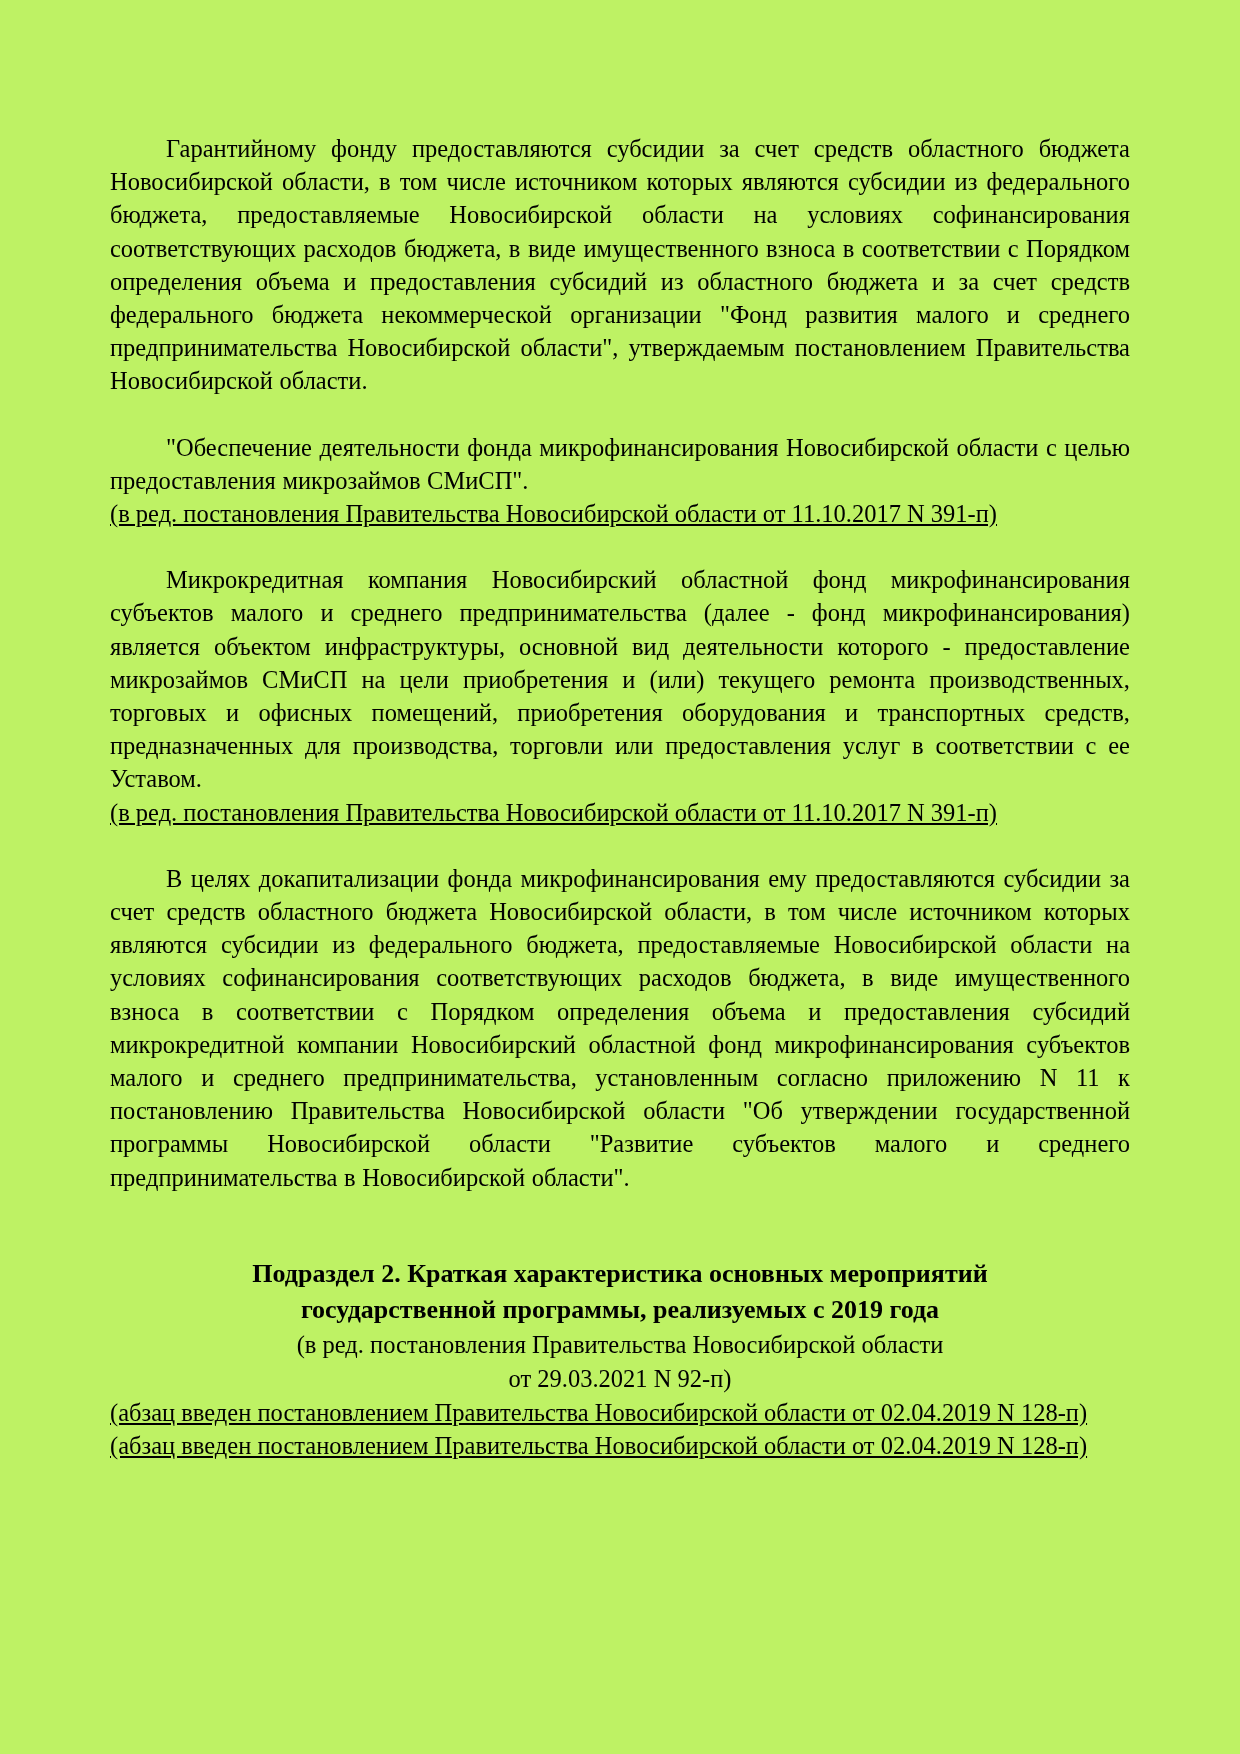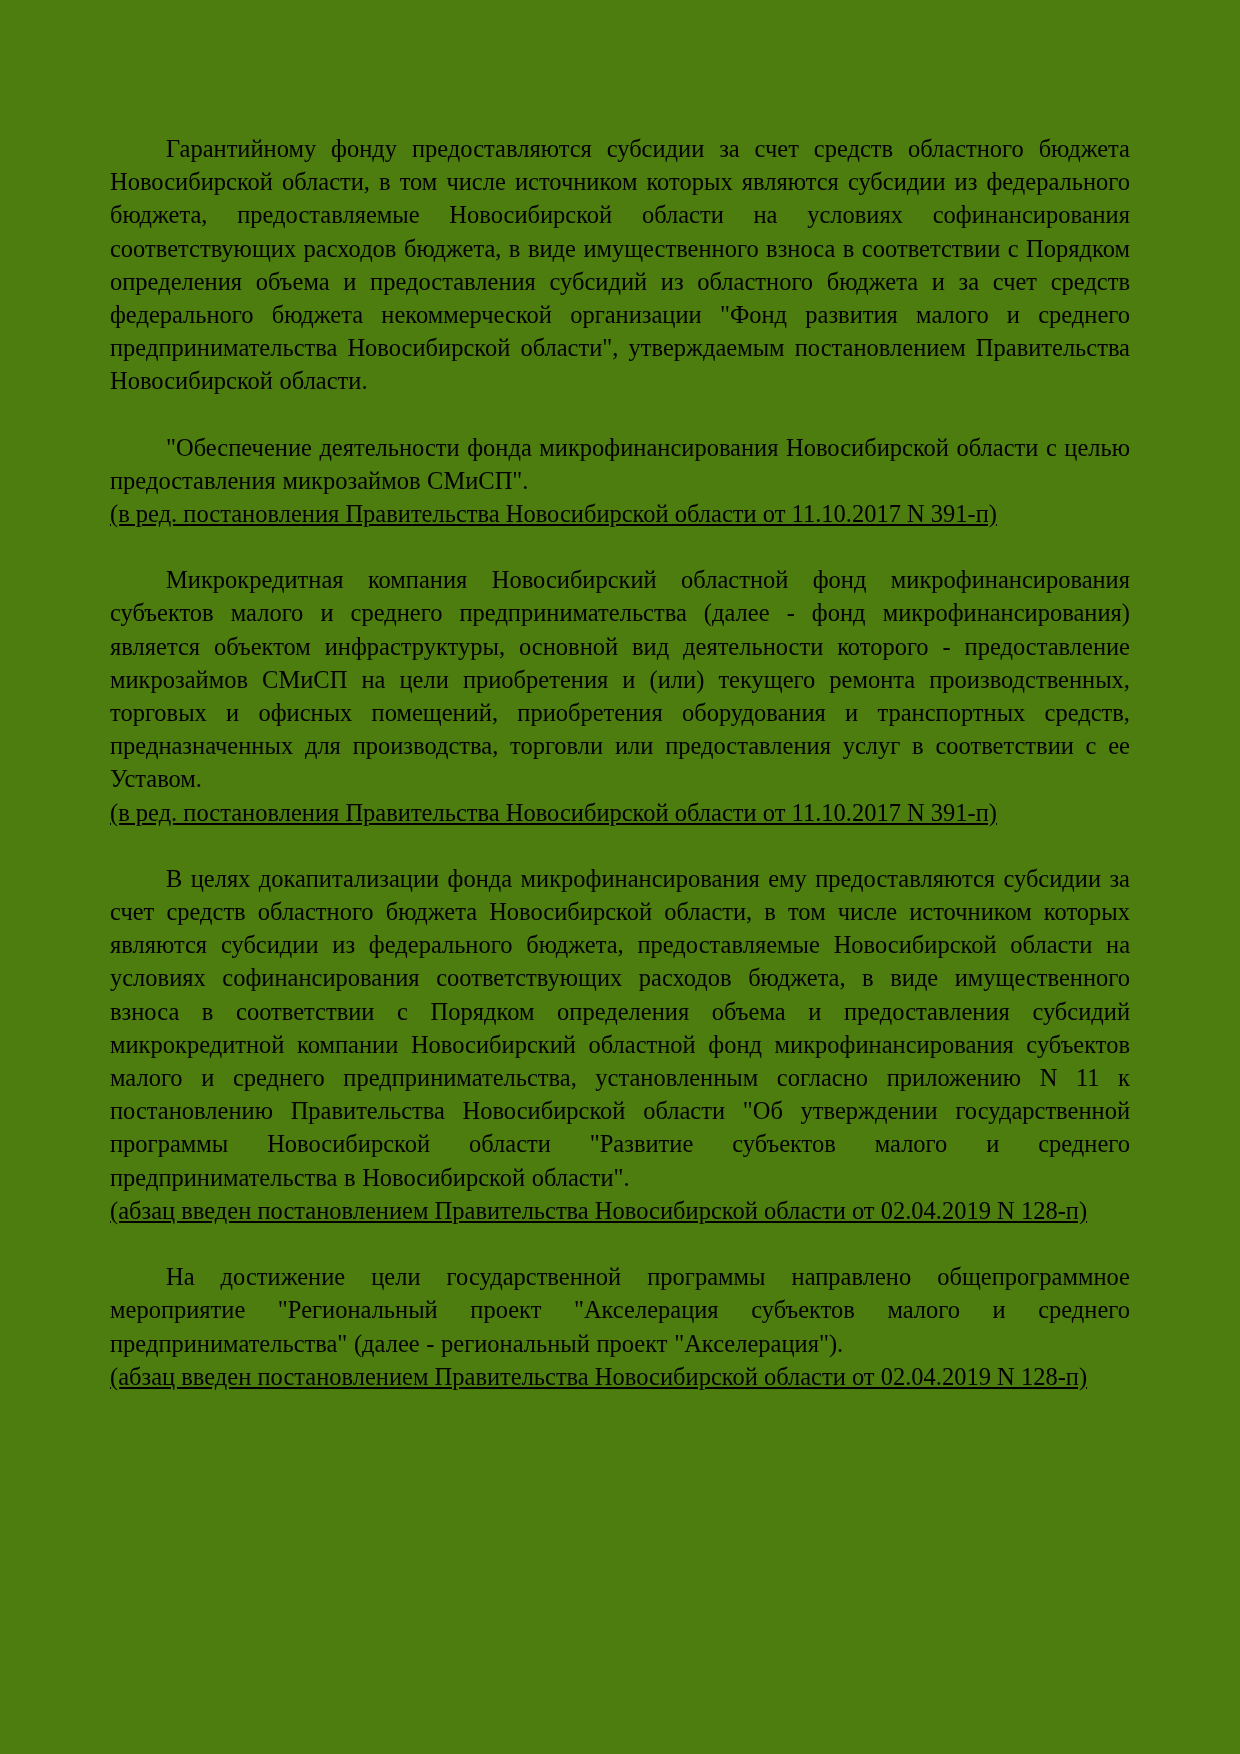--- a/index.html
+++ b/index.html
@@ -9,21 +9,21 @@
     background: #ffffff;
   }
   body {
     font-family: "Liberation Serif", "DejaVu Serif", serif;
     color: #000000;
   }
   .page {
     position: relative;
     width: 1240px;
     height: 1754px;
-    background: #4d7c0f;
+    background: #bef264;
     box-sizing: border-box;
     padding: 132px 110px 0 110px;
     overflow: hidden;
   }
   .doc-body {
     width: 1020px;
   }
   p {
     margin: 0;
   }
@@ -80,22 +80,27 @@
 
     <p class="note">(в ред. постановления Правительства Новосибирской области от 11.10.2017 N 391-п)</p>
 
     <p class="para gap-para">Микрокредитная компания Новосибирский областной фонд микрофинансирования субъектов малого и среднего предпринимательства (далее - фонд микрофинансирования) является объектом инфраструктуры, основной вид деятельности которого - предоставление микрозаймов СМиСП на цели приобретения и (или) текущего ремонта производственных, торговых и офисных помещений, приобретения оборудования и транспортных средств, предназначенных для производства, торговли или предоставления услуг в соответствии с ее Уставом.</p>
 
     <p class="note">(в ред. постановления Правительства Новосибирской области от 11.10.2017 N 391-п)</p>
 
     <p class="para gap-para">В целях докапитализации фонда микрофинансирования ему предоставляются субсидии за счет средств областного бюджета Новосибирской области, в том числе источником которых являются субсидии из федерального бюджета, предоставляемые Новосибирской области на условиях софинансирования соответствующих расходов бюджета, в виде имущественного взноса в соответствии с Порядком определения объема и предоставления субсидий микрокредитной компании Новосибирский областной фонд микрофинансирования субъектов малого и среднего предпринимательства, установленным согласно приложению N 11 к постановлению Правительства Новосибирской области "Об утверждении государственной программы Новосибирской области "Развитие субъектов малого и среднего предпринимательства в Новосибирской области".</p>
 
 
+    <div class="heading-block">
+      <p class="heading-line">Подраздел 2. Краткая характеристика основных мероприятий</p>
+      <p class="heading-line">государственной программы, реализуемых с 2019 года</p>
+      <p class="heading-sub">(в ред. постановления Правительства Новосибирской области</p>
+      <p class="heading-sub">от 29.03.2021 N 92-п)</p>
+    </div>
 
 
     <p class="note">(абзац введен постановлением Правительства Новосибирской области от 02.04.2019 N 128-п)</p>
 
-    <p class="para gap-para">На достижение цели государственной программы направлено общепрограммное мероприятие "Региональный проект "Акселерация субъектов малого и среднего предпринимательства" (далее - региональный проект "Акселерация").</p>
 
     <p class="note">(абзац введен постановлением Правительства Новосибирской области от 02.04.2019 N 128-п)</p>
 
   </div>
 </div>
 
 </body></html>

